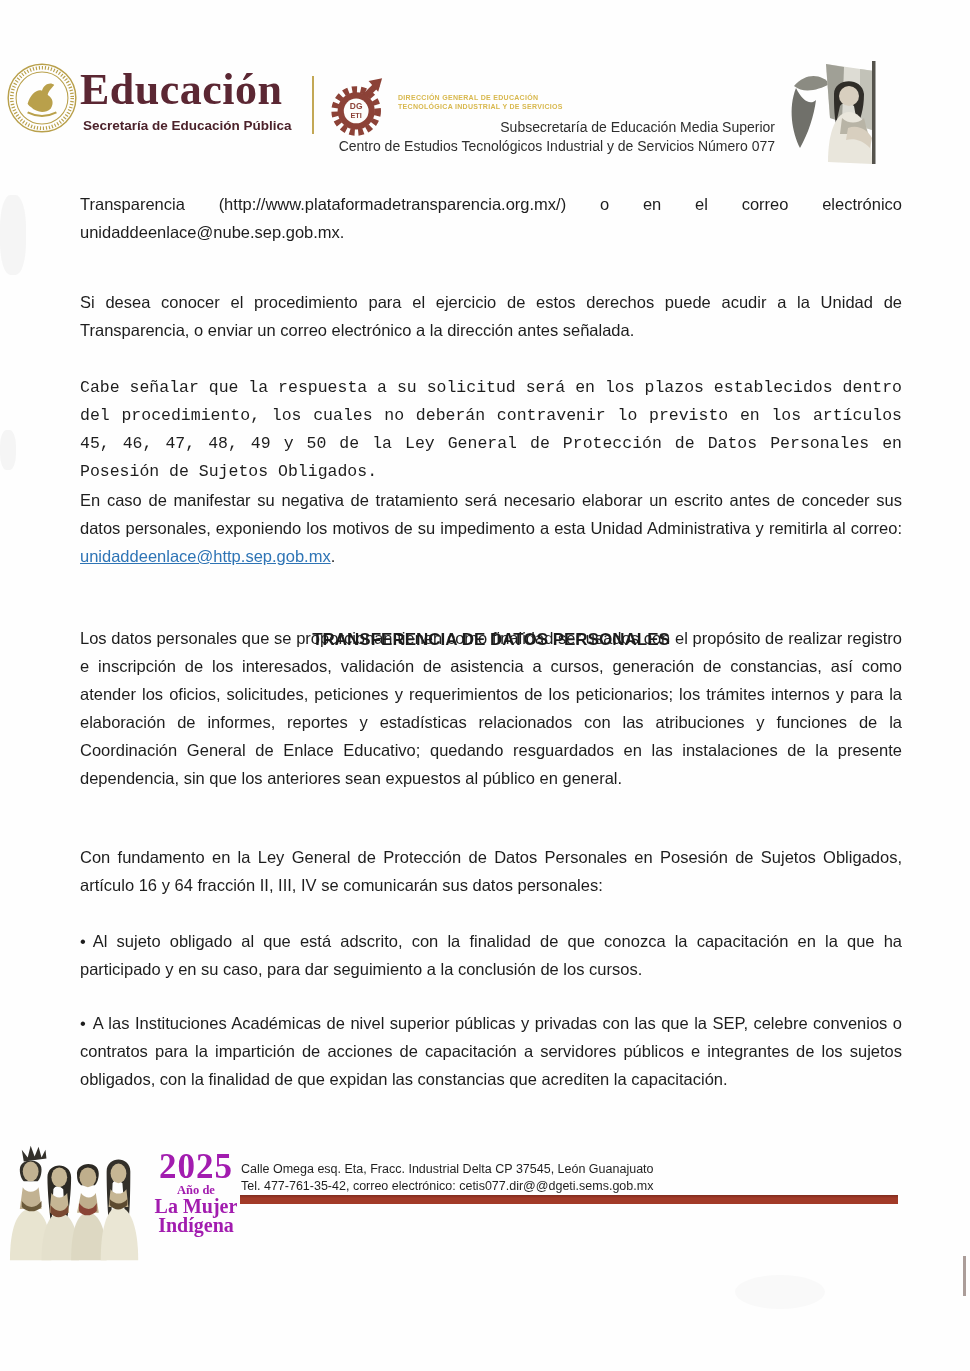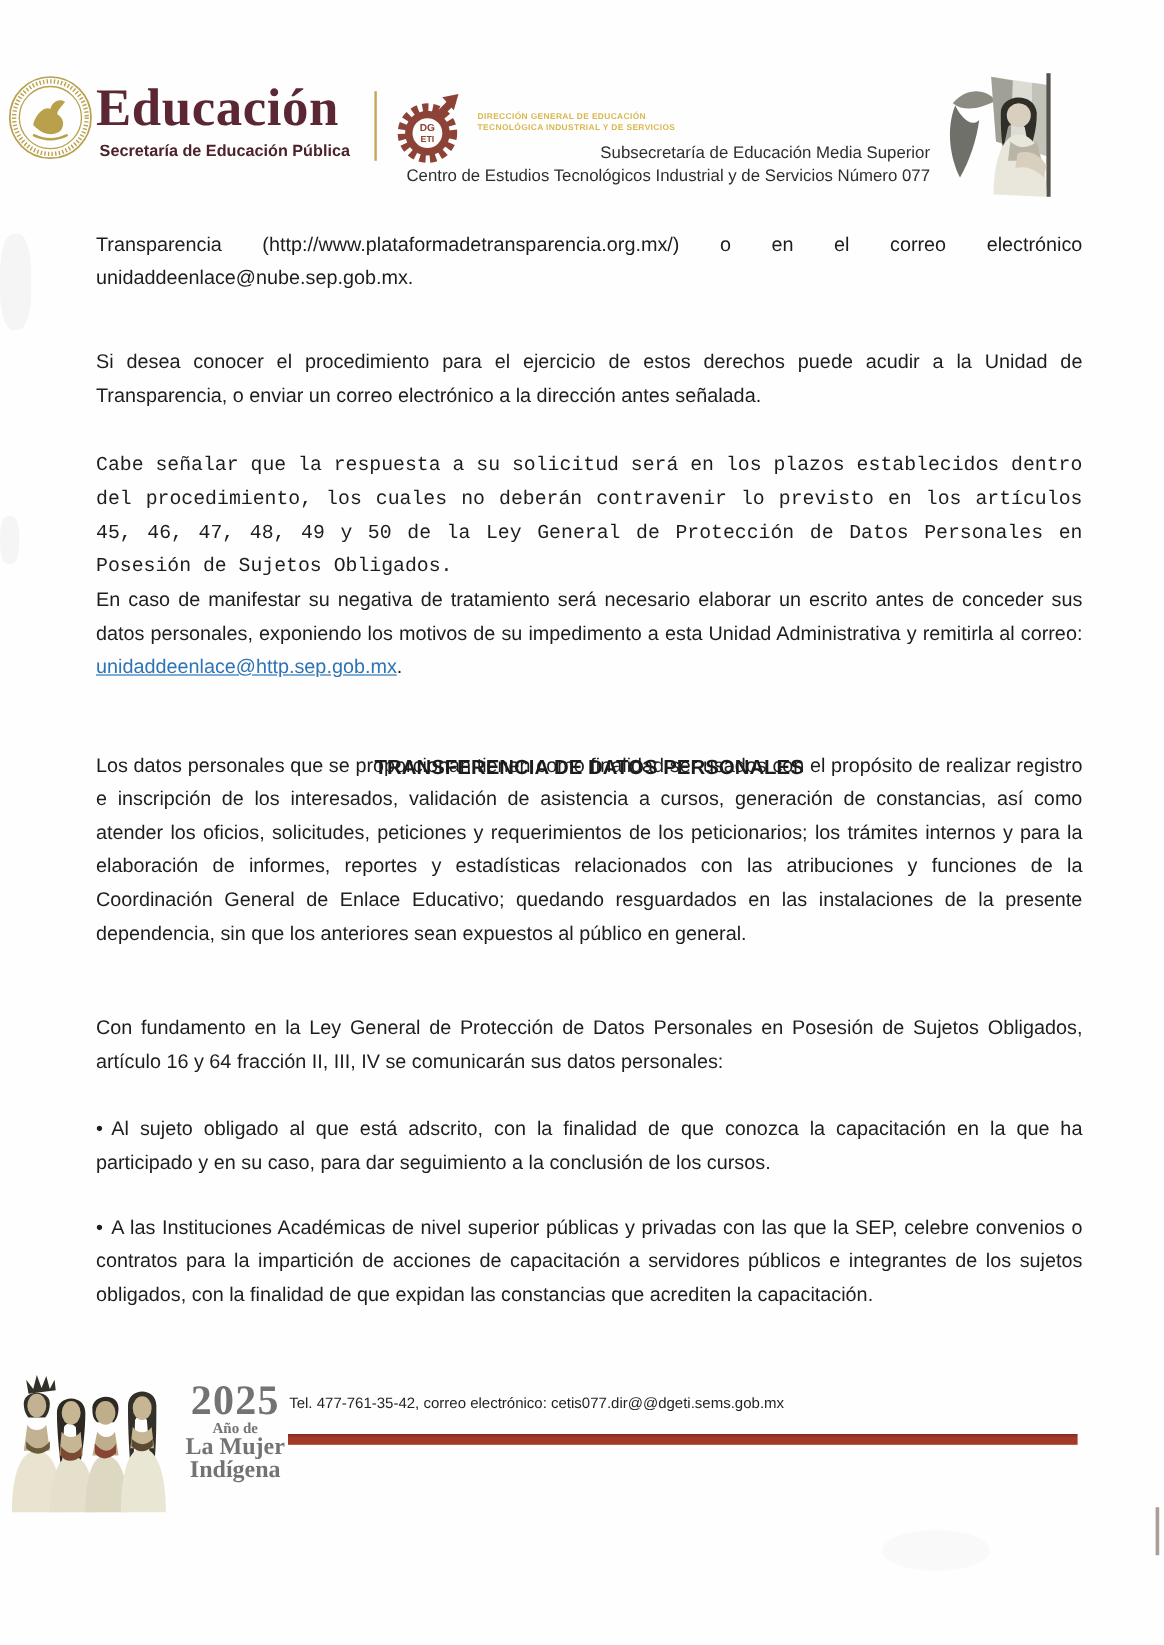--- a/index.html
+++ b/index.html
@@ -41,21 +41,21 @@
   .doc-heading{
     position:absolute;left:80px;top:630px;width:822px;margin:0;
     text-align:center;font-size:17px;font-weight:bold;color:#1d1d1d;
   }
   .bullet-glyph{margin-right:7px;}
   .link{color:#2e74b5;text-decoration:underline;cursor:pointer;}
   
   .women-art{position:absolute;left:6px;top:1143px;}
   .year-block{
     position:absolute;left:150px;top:1150px;width:92px;text-align:center;
-    color:#737373;font-family:"Liberation Serif", serif;
+    color:#a21caf;font-family:"Liberation Serif", serif;
   }
   .year-num{font-size:35px;font-weight:bold;line-height:34px;letter-spacing:1px;}
   .year-caption{font-size:12.5px;font-weight:bold;line-height:13px;margin-top:0;}
   .year-title{font-size:20px;font-weight:bold;line-height:19px;}
   .address-block{
     position:absolute;left:241px;top:1161px;width:560px;
     font-size:12.5px;line-height:16.5px;color:#1f1f1f;
   }
   .footer-bar{
     position:absolute;left:240px;top:1195px;width:658px;height:9px;
@@ -191,19 +191,20 @@
     </svg>
 
     <div class="year-block">
       <div class="year-num">2025</div>
       <div class="year-caption">Año de</div>
       <div class="year-title">La Mujer</div>
       <div class="year-title">Indígena</div>
     </div>
 
     <div class="address-block">
+      <div>Calle Omega esq. Eta, Fracc. Industrial Delta CP 37545, León Guanajuato</div>
       <div>Tel. 477-761-35-42, correo electrónico: cetis077.dir@@dgeti.sems.gob.mx</div>
     </div>
 
     <div class="footer-bar"></div>
   </div>
 
 </div>
 
 </body></html>

